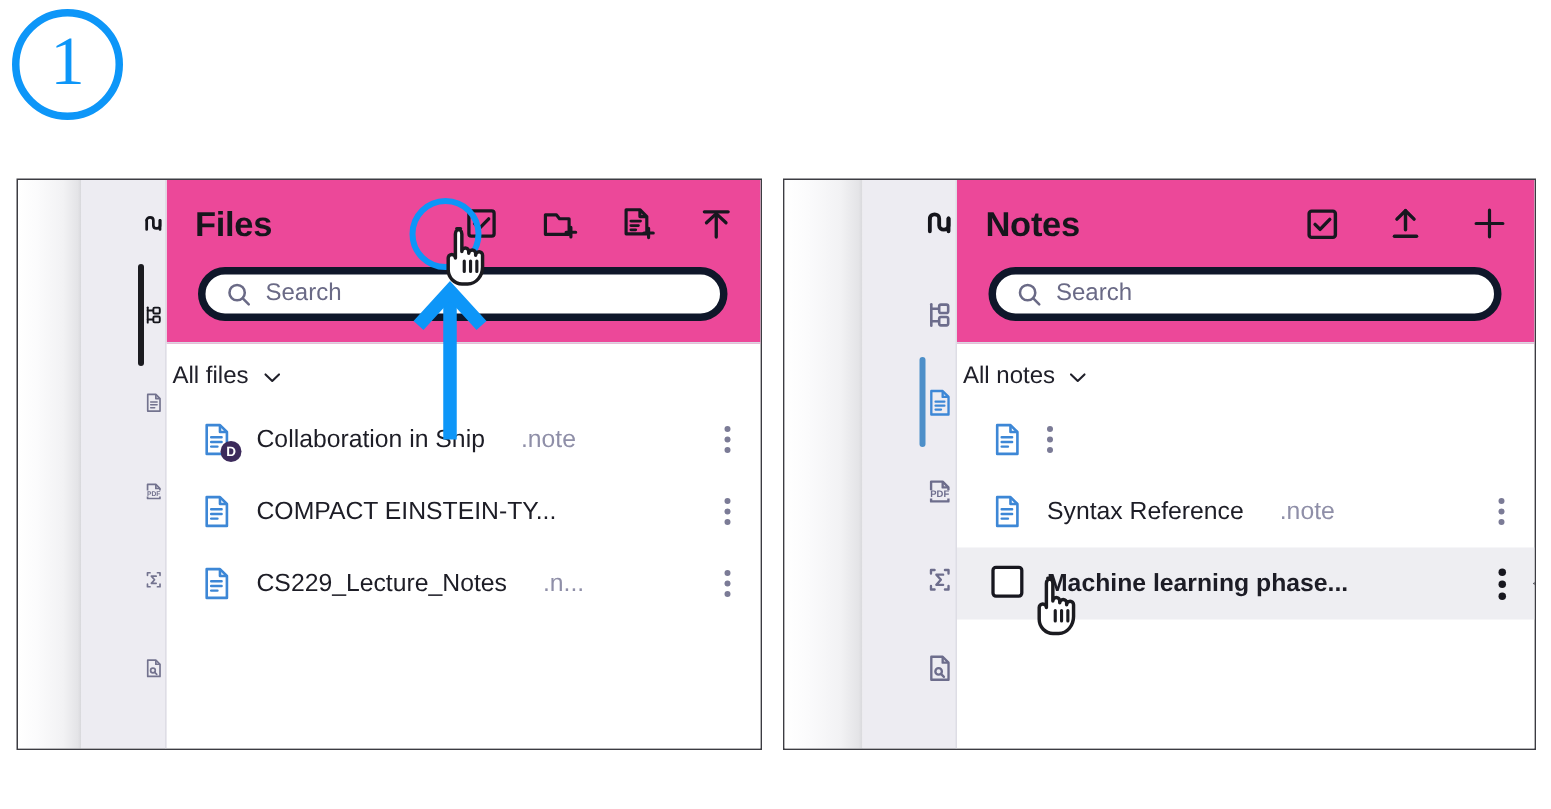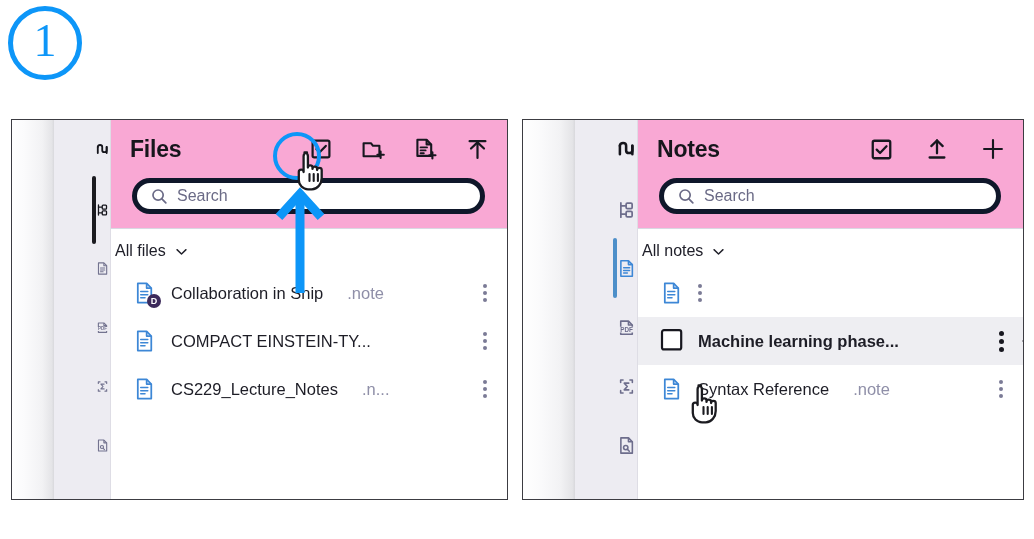--- a/index.html
+++ b/index.html
@@ -90,21 +90,21 @@
 
   
   .col {
     flex: 1 1 auto;
     display: flex;
     flex-direction: column;
     min-width: 0;
     background: #ffffff;
   }
   .head {
-    background: #f9a8d4;
+    background: #ec4899;
     border-bottom: 1px solid #d9d8e2;
     padding: 0;
   }
   .head-row {
     display: flex;
     align-items: center;
     height: 58px;
     padding: 0 17px 0 19px;
     box-sizing: border-box;
   }
@@ -532,49 +532,49 @@
             <path d="M8.4 11.4h7.6M8.4 14.8h7.6M8.4 18.1h4.6" stroke="#3d87d6" stroke-width="1.7" stroke-linecap="round"></path>
           </svg>
         </div>
         <div class="kebab">
             <i></i>
             <i></i>
             <i></i>
           </div>
       </div>
 
-      <div class="row selected">
-        <div class="row-icon">
-          <svg width="26" height="26" viewBox="0 0 26 26">
-            <rect x="3" y="2.2" width="19.2" height="19.2" rx="2" fill="#ffffff" stroke="#17171f" stroke-width="2.2"></rect>
-          </svg>
-        </div>
-        <div class="row-label"><span>Machine learning phase...</span><span class="ext"></span></div>
-        <div class="kebab">
-            <i></i>
-            <i></i>
-            <i></i>
-          </div>
-        <div class="edge-caret"></div>
-      </div>
-
       <div class="row">
         <div class="row-icon">
           <svg width="24" height="24" viewBox="0 0 26 26">
             <path d="M5.2 2.6h9.6l5 5v15.8H5.2z" fill="none" stroke="#3d87d6" stroke-width="1.9" stroke-linejoin="round"></path>
             <path d="M14.8 2.6v5h5" fill="none" stroke="#3d87d6" stroke-width="1.9" stroke-linejoin="round"></path>
             <path d="M8.4 11.4h7.6M8.4 14.8h7.6M8.4 18.1h4.6" stroke="#3d87d6" stroke-width="1.7" stroke-linecap="round"></path>
           </svg>
         </div>
         <div class="row-label"><span>Syntax Reference</span><span class="ext">.note</span></div>
         <div class="kebab">
             <i></i>
             <i></i>
             <i></i>
           </div>
+      </div>
+
+      <div class="row selected">
+        <div class="row-icon">
+          <svg width="26" height="26" viewBox="0 0 26 26">
+            <rect x="3" y="2.2" width="19.2" height="19.2" rx="2" fill="#ffffff" stroke="#17171f" stroke-width="2.2"></rect>
+          </svg>
+        </div>
+        <div class="row-label"><span>Machine learning phase...</span><span class="ext"></span></div>
+        <div class="kebab">
+            <i></i>
+            <i></i>
+            <i></i>
+          </div>
+        <div class="edge-caret"></div>
       </div>
     </div>
   </div>
 </div>
 
 <div class="hl-circle" style="left:273px; top:132px; width:48px; height:48px;"></div>
 
 <svg class="arrow-up" style="left:274px; top:160px;" width="52" height="135" viewBox="0 0 52 135">
   <path d="M26 133V38" stroke="#0d96f8" stroke-width="9" stroke-linecap="butt"></path>
   <path d="M5 57L26 34l21 23" fill="none" stroke="#0d96f8" stroke-width="9" stroke-linejoin="miter" stroke-linecap="butt"></path>

